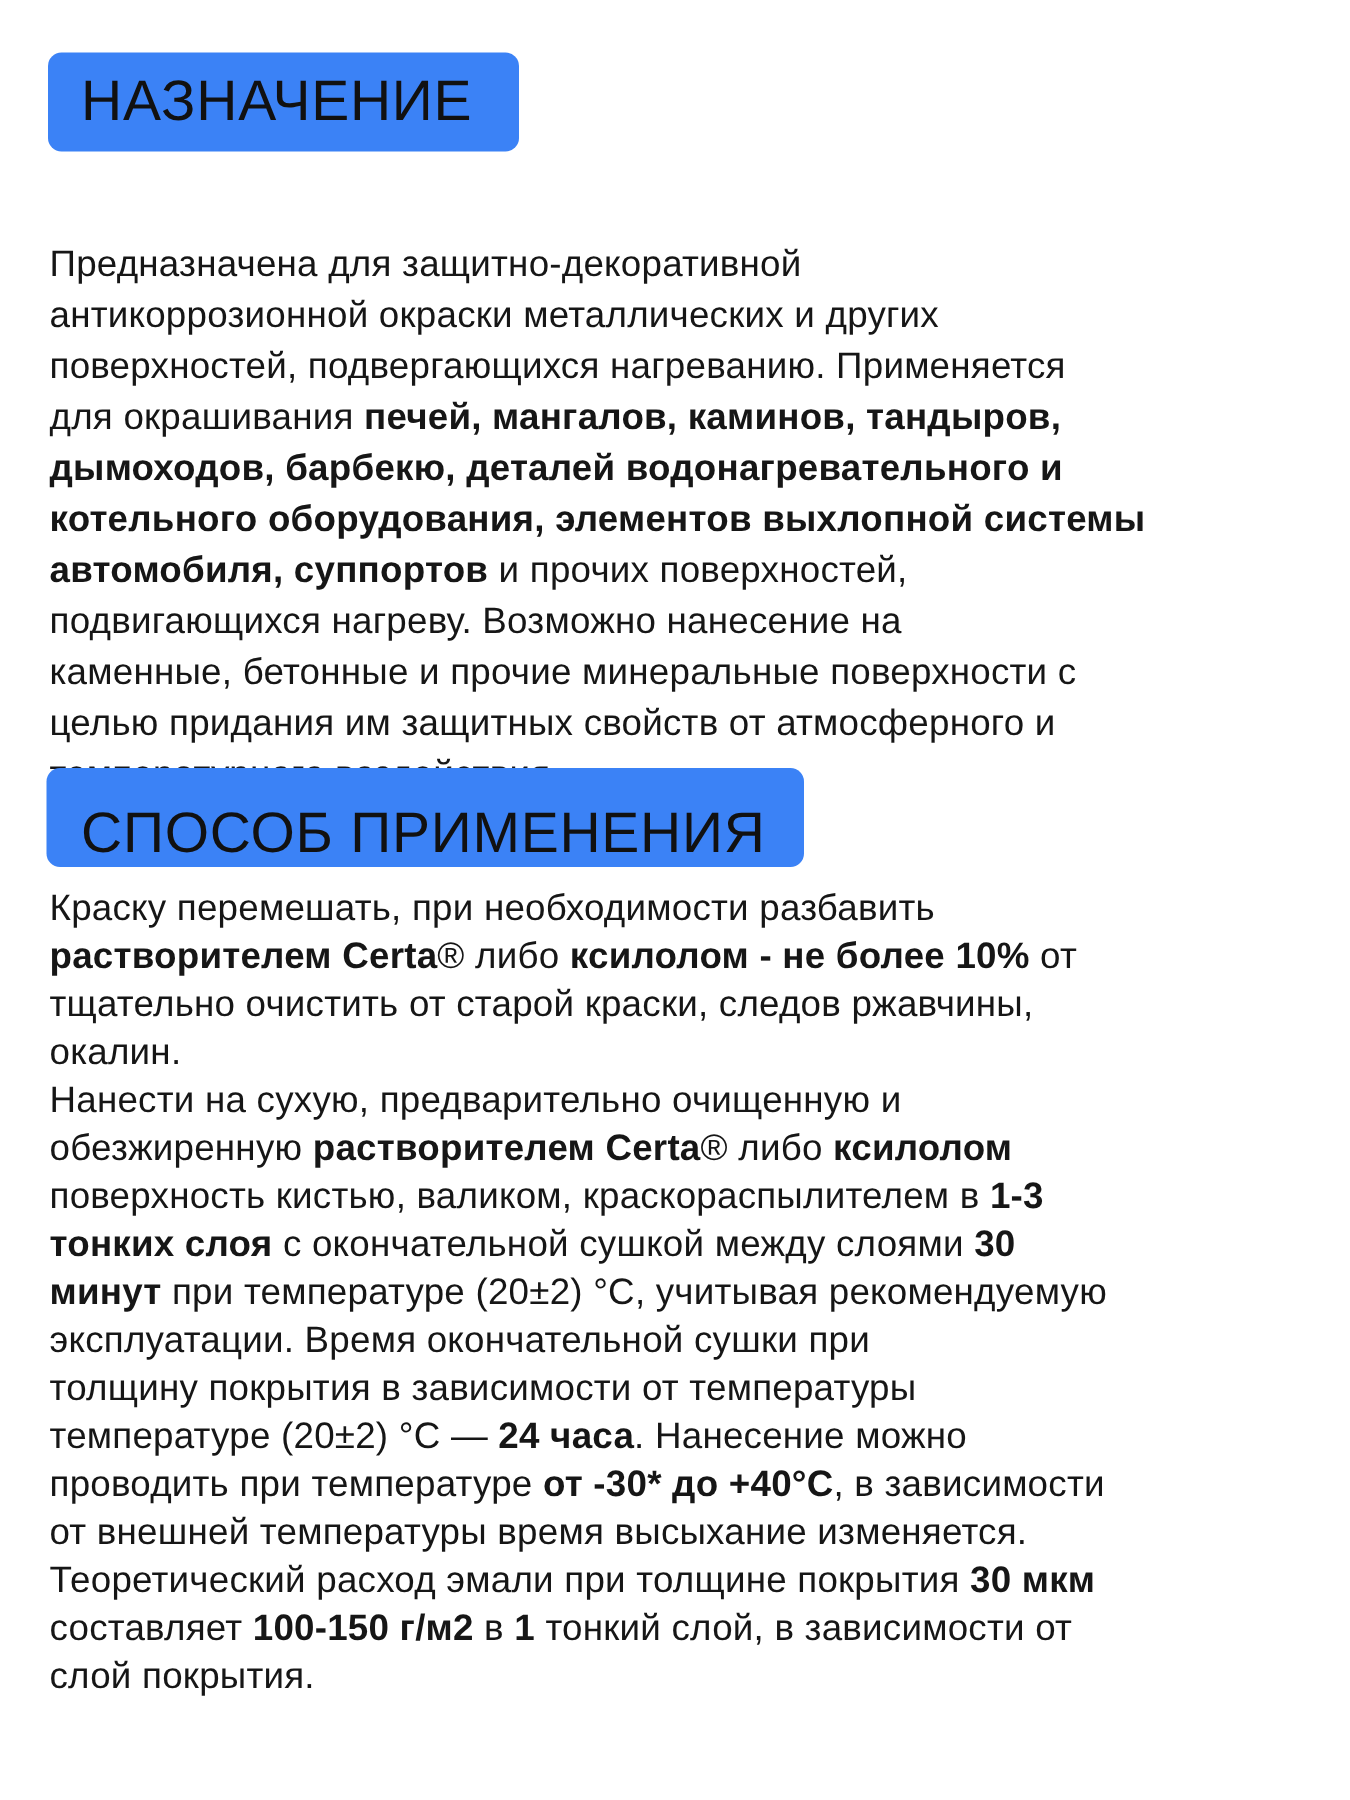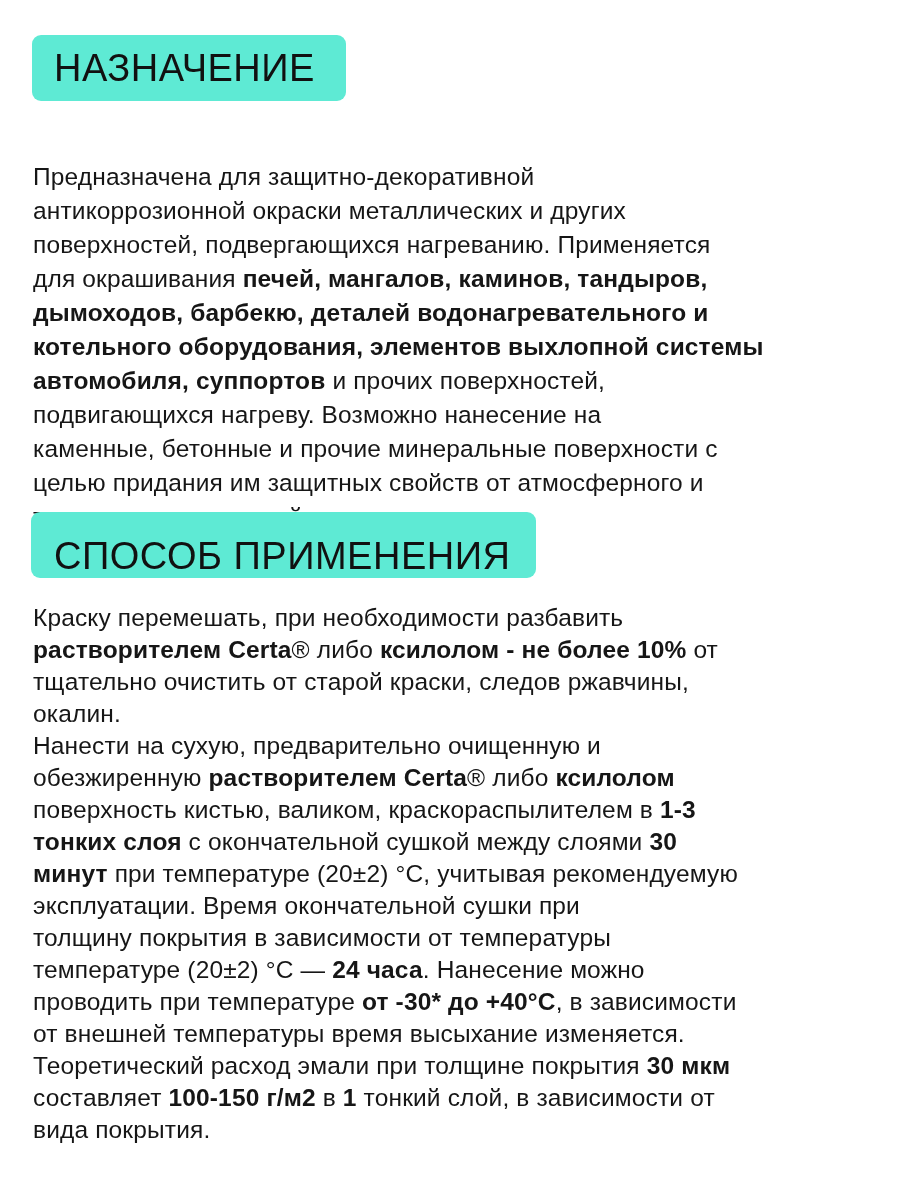--- a/index.html
+++ b/index.html
@@ -10,21 +10,21 @@
     body {
       width: 900px;
       height: 1200px;
       position: relative;
       overflow: hidden;
       font-family: "Liberation Sans", "DejaVu Sans", sans-serif;
       color: #161616;
     }
     .tag {
       position: absolute;
-      background: #5eead4;
+      background: #3b82f6;
       border-radius: 9px;
       box-sizing: border-box;
       display: flex;
       align-items: center;
       font-size: 38px;
       font-weight: 400;
       letter-spacing: 0.5px;
       color: #111111;
       white-space: nowrap;
     }
@@ -32,21 +32,21 @@
     #tag2 { left: 31px; top: 512px; width: 505px; height: 66px; padding-left: 23px; align-items: flex-end; }
     .body-text {
       position: absolute;
       left: 33px;
       width: 850px;
       font-size: 24.5px;
       letter-spacing: 0.15px;
       white-space: nowrap;
     }
     #sec1 { top: 112px; line-height: 34px; margin-top: 48px; }
-    #sec2 { top: 590px; line-height: 32px; margin-top: 12px; }
+    #sec2 { top: 590px; line-height: 32px; }
     .line { display: block; height: inherit; }
     b { font-weight: 700; }
   </style>
 </head>
 <body>
 
 <div class="tag" id="tag1">
   <span>НАЗНАЧЕНИЕ</span>
 </div>
 
@@ -78,14 +78,14 @@
     <span class="line"><span>поверхность кистью, валиком, краскораспылителем в </span><b>1-3</b></span>
     <span class="line"><b>тонких слоя</b><span> с окончательной сушкой между слоями </span><b>30</b></span>
     <span class="line"><b>минут</b><span> при температуре (20±2) °C, учитывая рекомендуемую</span></span>
     <span class="line"><span>эксплуатации.  Время окончательной сушки при</span></span>
     <span class="line"><span>толщину покрытия в зависимости от температуры</span></span>
     <span class="line"><span>температуре (20±2) °C — </span><b>24 часа</b><span>. Нанесение можно</span></span>
     <span class="line"><span>проводить при температуре </span><b>от -30* до +40°C</b><span>, в зависимости</span></span>
     <span class="line"><span>от внешней температуры время высыхание изменяется.</span></span>
     <span class="line"><span>Теоретический расход эмали при толщине покрытия </span><b>30 мкм</b></span>
     <span class="line"><span>составляет </span><b>100-150 г/м2</b><span> в </span><b>1</b><span> тонкий слой, в зависимости от</span></span>
-    <span class="line"><span>вида покрытия.</span></span>
+    <span class="line"><span>слой покрытия.</span></span>
   </div>
 
 </body></html>

